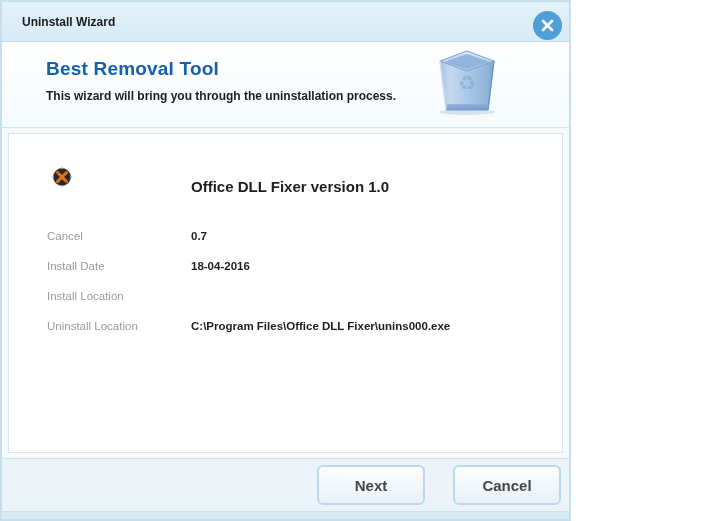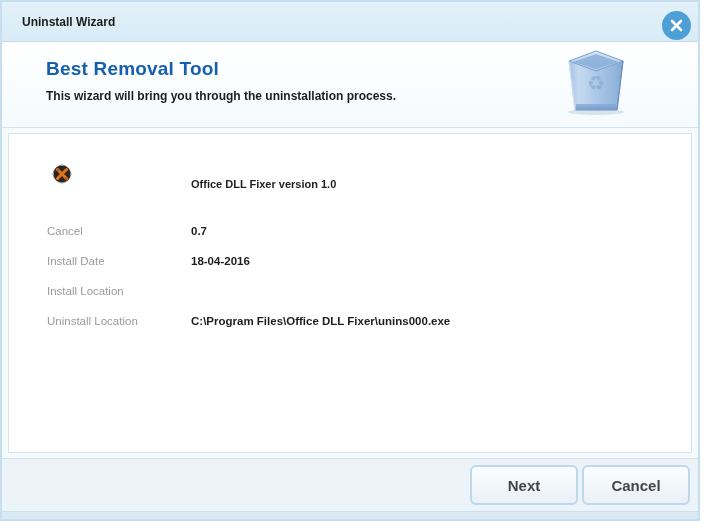--- a/index.html
+++ b/index.html
@@ -1,19 +1,19 @@
 <!DOCTYPE html>
 <html><head>
 <meta charset="utf-8">
 <style>
   * { margin: 0; padding: 0; box-sizing: border-box; }
   html, body { width: 714px; height: 521px; font-family: "Liberation Sans", sans-serif; background: #fff; }
 
   .window {
-    width: 700px; height: 521px;
+    width: 571px; height: 521px;
     border: 2px solid #c6deee;
     background: #f5fafd;
     display: flex; flex-direction: column;
     overflow: hidden;
   }
 
   
   .titlebar {
     position: relative;
     height: 40px; flex: 0 0 40px;
@@ -71,30 +71,30 @@
   }
   .app-icon { width: 22px; height: 22px; margin-left: 4px; }
   .detail-row { display: flex; align-items: center; height: 30px; }
   .detail-label {
     width: 144px; flex: 0 0 144px;
     font-size: 11.5px; color: #9b9b9b;
   }
   .detail-value {
     font-size: 11.5px; font-weight: bold; color: #1e1e1e;
   }
-  .app-title { font-size: 11px; font-weight: bold; color: #1e1e1e; margin-top: 20px; }
+  .app-title { font-size: 15px; font-weight: bold; color: #1e1e1e; margin-top: 20px; }
   .app-icon-cell { width: 144px; flex: 0 0 144px; display: flex; align-items: center; }
 
   
   .footer {
     height: 53px; flex: 0 0 53px;
     background: #ecf4fa;
     border-top: 1px solid #d4e2ec;
     display: flex; align-items: center; justify-content: flex-end;
-    gap: 4px;
+    gap: 28px;
     padding-right: 8px;
   }
   .btn {
     width: 108px; height: 40px;
     border: 2px solid #bcd9ec; border-radius: 6px;
     background: linear-gradient(#fbfdfe, #e9f1f7);
     font-family: "Liberation Sans", sans-serif;
     font-size: 15px; font-weight: bold; color: #454545;
     cursor: pointer;
   }

